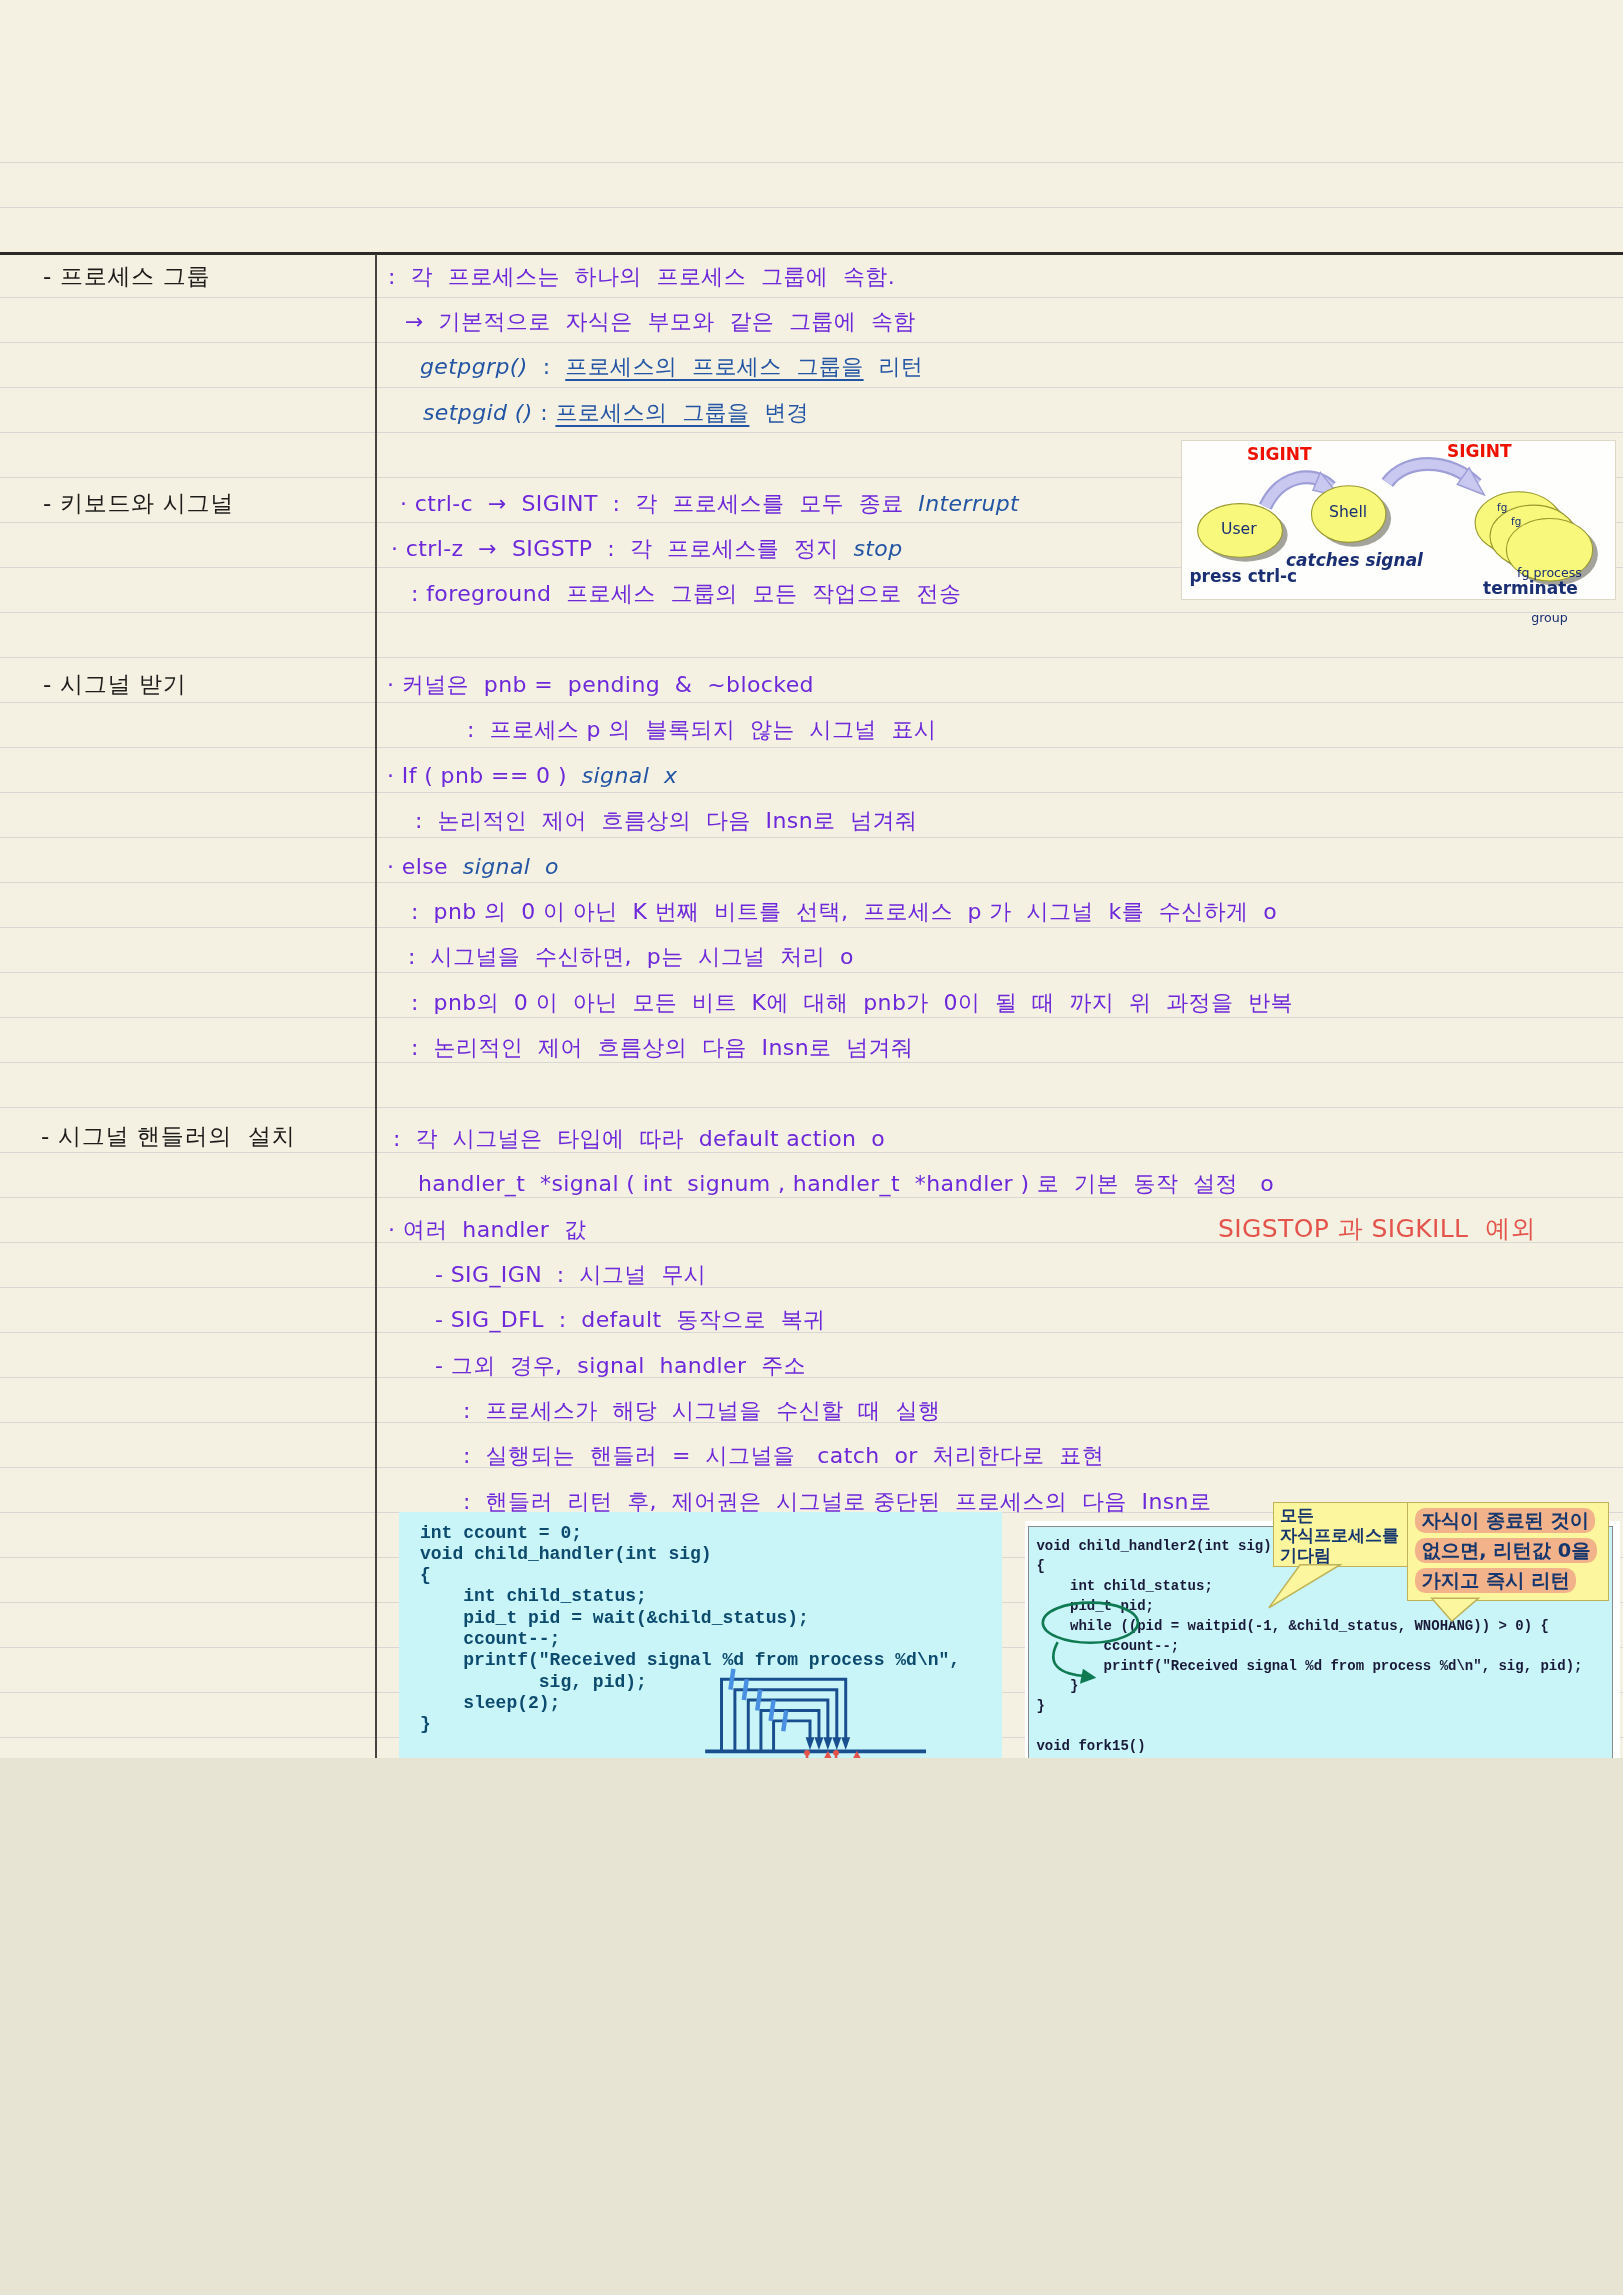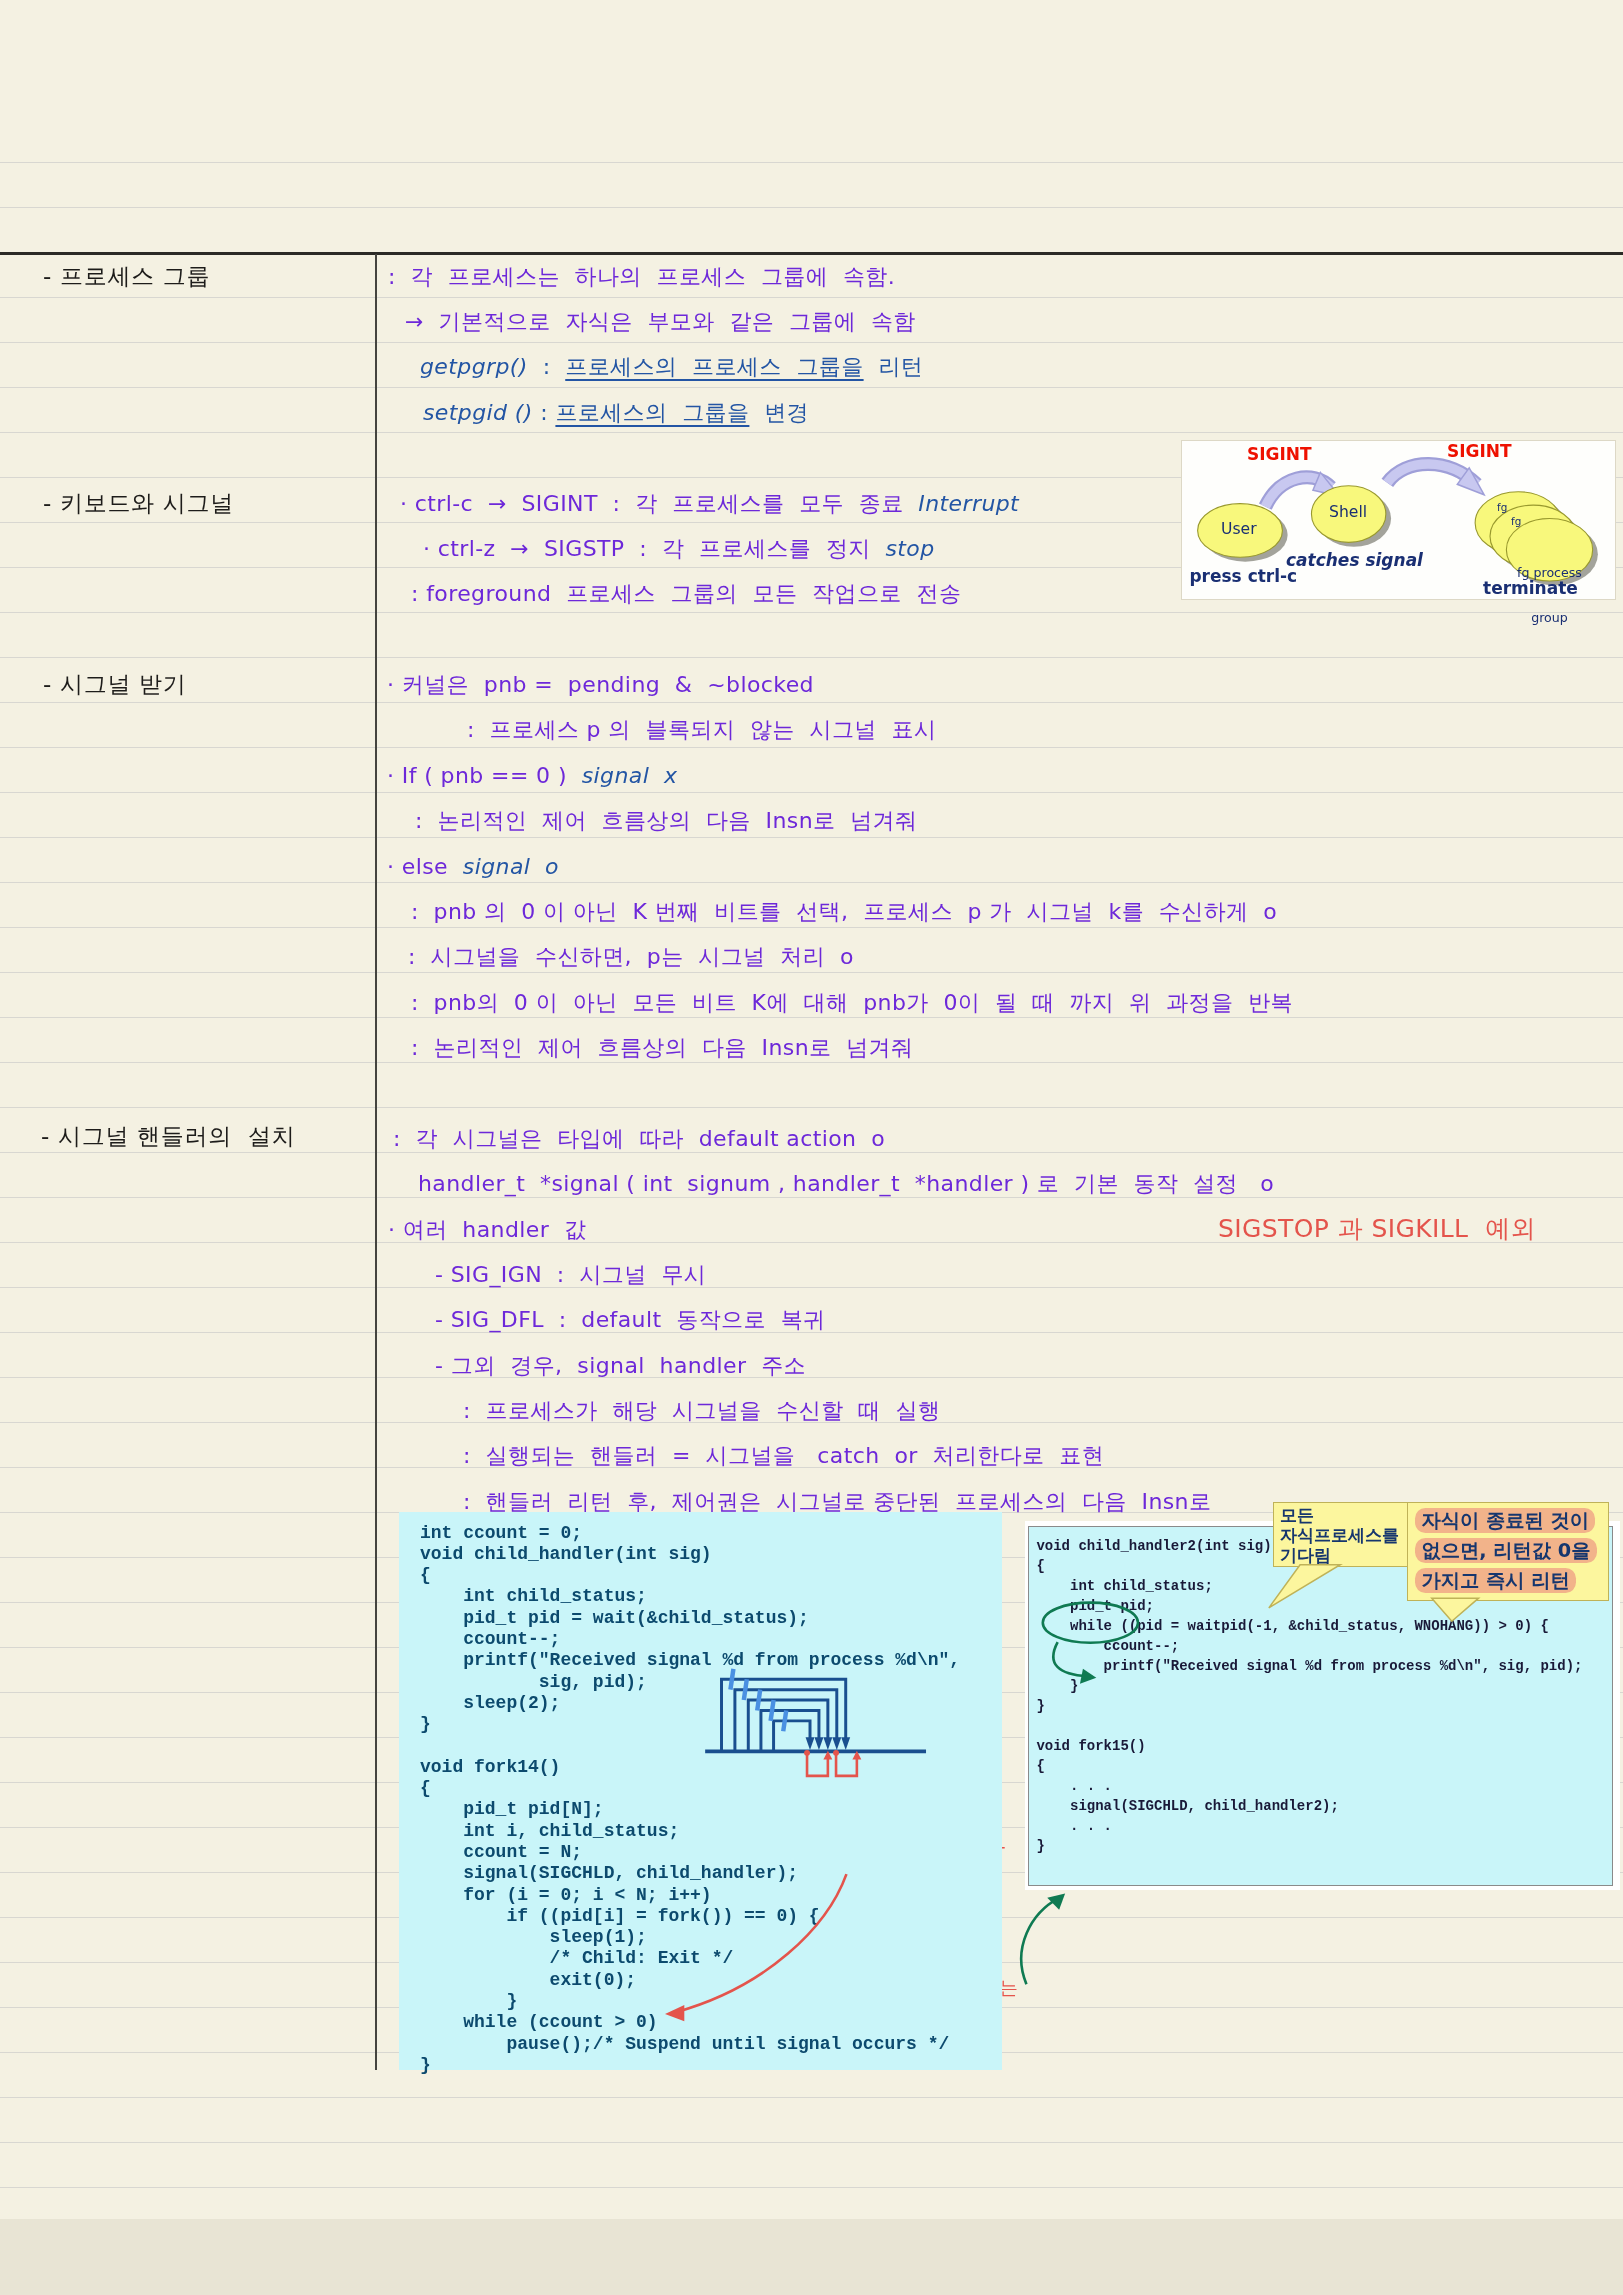--- a/index.html
+++ b/index.html
@@ -1,16 +1,16 @@
 <!DOCTYPE html>
 <html style="font-size:12px"><head>
 <meta charset="utf-8">
 <style>
   html,body{margin:0;padding:0;background:#e8e4d4;}
-  .page{position:relative;width:1623px;height:2219px;background:#f4f1e2;overflow:hidden;
+  .page{position:relative;width:1623px;height:1758px;background:#f4f1e2;overflow:hidden;
         font-family:"DejaVu Sans","Liberation Sans",sans-serif;}
   .ruling{position:absolute;left:0;right:0;top:118px;height:2090px;pointer-events:none;
         background:repeating-linear-gradient(180deg,transparent 0,transparent 44px,#d8d7d1 44px,#d8d7d1 45px);}
   .thickline{position:absolute;left:0;top:252px;width:1623px;height:3px;background:#2b2a26;}
   .vline{position:absolute;left:375px;top:254px;width:2.2px;height:1816px;background:#45443f;}
 
   .seclabel{position:absolute;height:45px;display:flex;align-items:center;white-space:pre;
         font-size:23px;color:#1d1c1a;letter-spacing:0.7px;}
   .note{position:absolute;height:45px;display:flex;align-items:center;white-space:pre;
         font-size:22px;color:#1d1c1a;letter-spacing:0.4px;}
@@ -62,21 +62,21 @@
       <div class="seclabel" style="left: 43px; top: 481px;">- 키보드와 시그널</div>
       <div class="seclabel" style="left: 43px; top: 662px;">- 시그널 받기</div>
       <div class="seclabel" style="left: 41px; top: 1114px;">- 시그널 핸들러의  설치</div>
     </div>
   <div id="notes-layer">
       <div class="note" style="left: 388px; top: 254px;"><span class="seg ink">:  각  프로세스는  하나의  프로세스  그룹에  속함.</span></div>
       <div class="note" style="left: 405px; top: 299px;"><span class="seg ink">→  기본적으로  자식은  부모와  같은  그룹에  속함</span></div>
       <div class="note" style="left: 420px; top: 344px;"><span class="seg script">getpgrp()</span><span class="seg blue">  :  </span><span class="seg blue u">프로세스의  프로세스  그룹을</span><span class="seg blue">  리턴</span></div>
       <div class="note" style="left: 423px; top: 390px;"><span class="seg script">setpgid ()</span><span class="seg blue"> : </span><span class="seg blue u">프로세스의  그룹을</span><span class="seg blue">  변경</span></div>
       <div class="note" style="left: 400px; top: 481px;"><span class="seg ink">· ctrl-c  →  SIGINT  :  각  프로세스를  모두  종료  </span><span class="seg script">Interrupt</span></div>
-      <div class="note" style="left: 391px; top: 526px; margin-left: 32px;"><span class="seg ink">· ctrl-z  →  SIGSTP  :  각  프로세스를  정지  </span><span class="seg script">stop</span></div>
+      <div class="note" style="left: 391px; top: 526px;"><span class="seg ink">· ctrl-z  →  SIGSTP  :  각  프로세스를  정지  </span><span class="seg script">stop</span></div>
       <div class="note" style="left: 411px; top: 571px;"><span class="seg ink">: foreground  프로세스  그룹의  모든  작업으로  전송</span></div>
       <div class="note" style="left: 387px; top: 662px;"><span class="seg ink">· 커널은  pnb =  pending  &amp;  ~blocked</span></div>
       <div class="note" style="left: 467px; top: 707px;"><span class="seg ink">:  프로세스 p 의  블록되지  않는  시그널  표시</span></div>
       <div class="note" style="left: 387px; top: 753px;"><span class="seg ink">· If ( pnb == 0 )  </span><span class="seg script">signal  x</span></div>
       <div class="note" style="left: 415px; top: 798px;"><span class="seg ink">:  논리적인  제어  흐름상의  다음  Insn로  넘겨줘</span></div>
       <div class="note" style="left: 387px; top: 844px;"><span class="seg ink">· else  </span><span class="seg script">signal  o</span></div>
       <div class="note" style="left: 411px; top: 889px;"><span class="seg ink">:  pnb 의  0 이 아닌  K 번째  비트를  선택,  프로세스  p 가  시그널  k를  수신하게  o</span></div>
       <div class="note" style="left: 408px; top: 934px;"><span class="seg ink">:  시그널을  수신하면,  p는  시그널  처리  o</span></div>
       <div class="note" style="left: 411px; top: 980px;"><span class="seg ink">:  pnb의  0 이  아닌  모든  비트  K에  대해  pnb가  0이  될  때  까지  위  과정을  반복</span></div>
       <div class="note" style="left: 411px; top: 1025px;"><span class="seg ink">:  논리적인  제어  흐름상의  다음  Insn로  넘겨줘</span></div>

